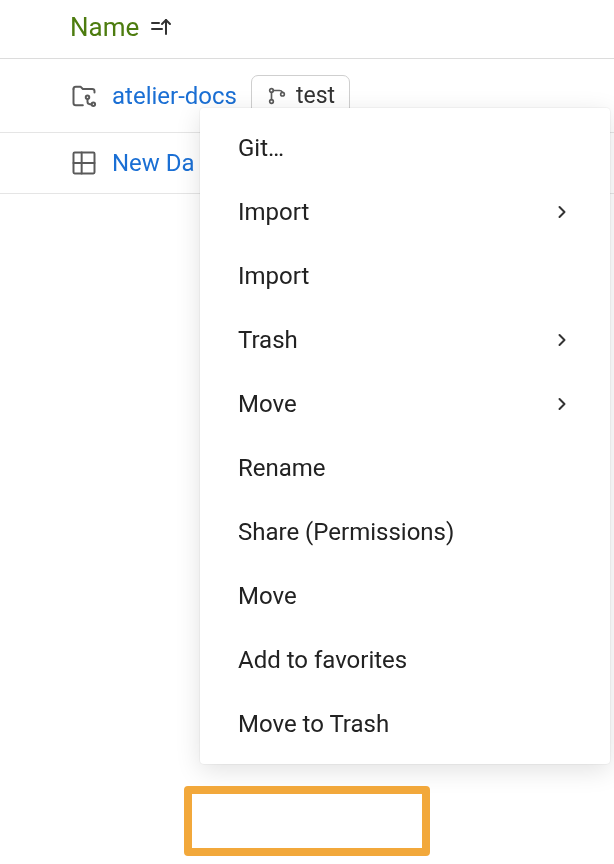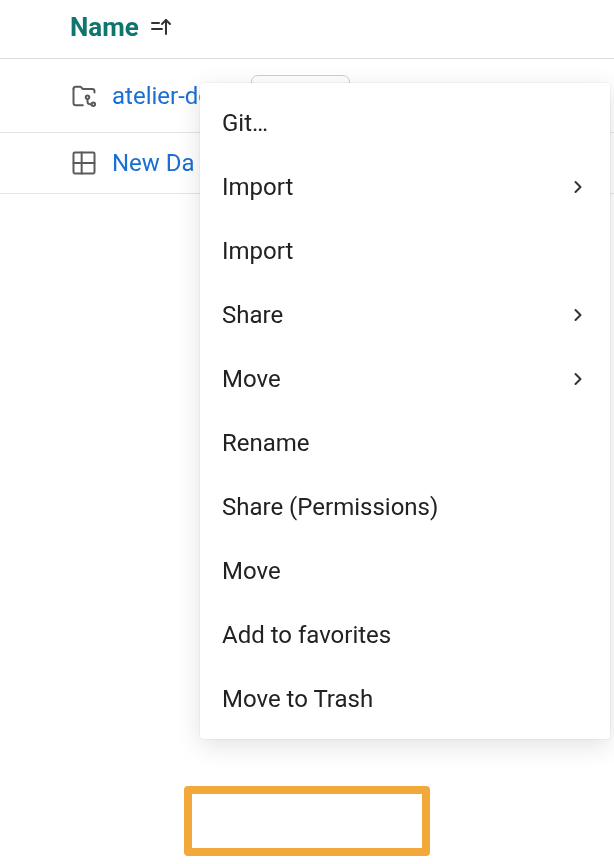--- a/index.html
+++ b/index.html
@@ -15,23 +15,23 @@
       overflow: hidden;
       position: relative;
     }
     .header {
       display: flex;
       align-items: center;
       padding: 12px 24px 16px 70px;
       gap: 8px;
     }
     .header-text {
-      font-weight: 700;
+      font-weight: 400;
       font-size: 26px;
-      color: #0f766e;
+      color: #4d7c0f;
     }
     .sort-icon {
       margin-left: 2px;
       color: #333;
       display: inline-flex;
     }
     .divider {
       border: none;
       border-top: 1px solid #dcdcdc;
       margin: 0;
@@ -63,26 +63,26 @@
       padding: 6px 14px;
       font-size: 23px;
       color: #333;
     }
     .branch-chip svg {
       color: #5a5a5a;
     }
     .menu {
       position: absolute;
       left: 200px;
-      top: 83px;
+      top: 108px;
       width: 410px;
       background: #fff;
       border-radius: 4px;
       box-shadow: 0 6px 26px rgba(0,0,0,0.12), 0 0 0 1px rgba(0,0,0,0.03);
-      padding: 8px 0;
+      padding: 8px 16px;
     }
     .menu-item {
       display: flex;
       align-items: center;
       justify-content: space-between;
       padding: 18px 22px;
       font-size: 24px;
       color: #222;
       cursor: pointer;
     }
@@ -161,21 +161,21 @@
     <span class="chevron">
       <svg width="20" height="20" viewBox="0 0 24 24" fill="none" stroke="currentColor" stroke-width="2.4" stroke-linecap="round" stroke-linejoin="round">
           <polyline points="9 18 15 12 9 6"></polyline>
         </svg>
     </span>
   </div>
   <div class="menu-item">
     <span>Import</span>
   </div>
   <div class="menu-item">
-    <span>Share</span>
+    <span>Trash</span>
     <span class="chevron">
       <svg width="20" height="20" viewBox="0 0 24 24" fill="none" stroke="currentColor" stroke-width="2.4" stroke-linecap="round" stroke-linejoin="round">
           <polyline points="9 18 15 12 9 6"></polyline>
         </svg>
     </span>
   </div>
   <div class="menu-item">
     <span>Move</span>
     <span class="chevron">
       <svg width="20" height="20" viewBox="0 0 24 24" fill="none" stroke="currentColor" stroke-width="2.4" stroke-linecap="round" stroke-linejoin="round">

